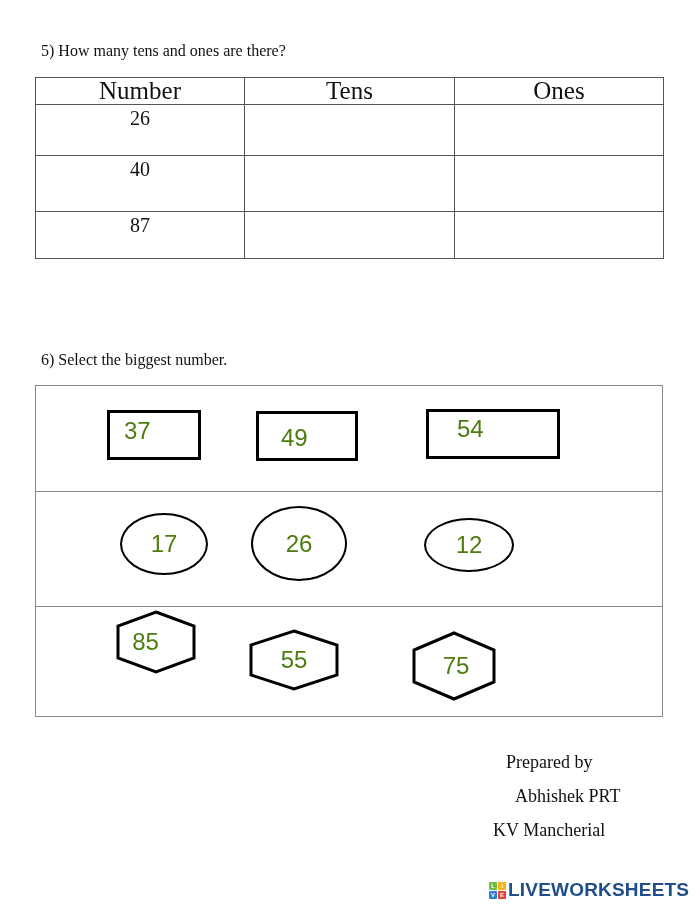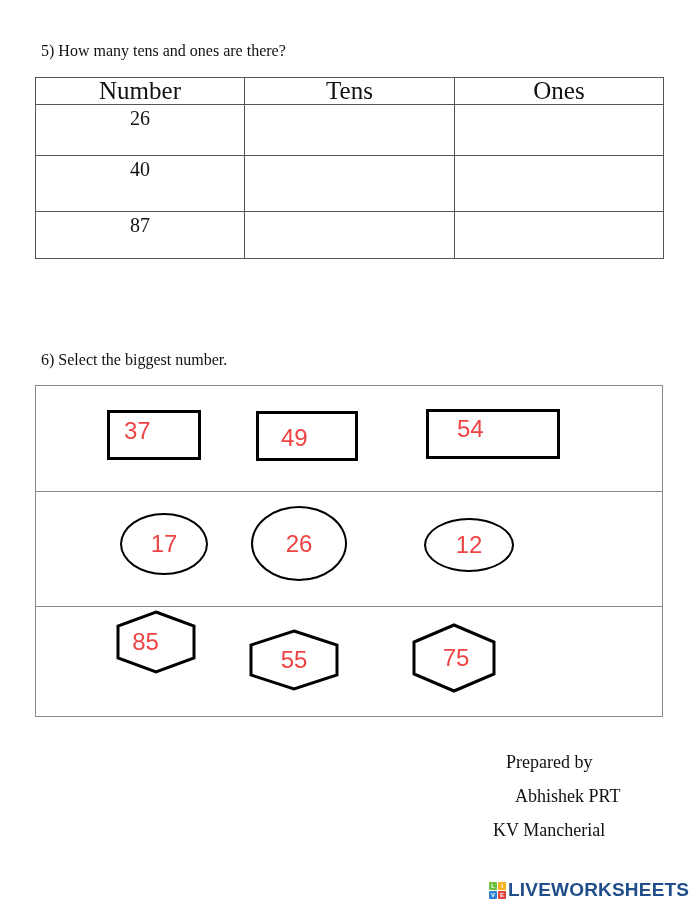--- a/index.html
+++ b/index.html
@@ -14,21 +14,21 @@
          font-weight:normal; font-size:25px; }
   table.tbl th { height:25px; line-height:26px; }
   table.tbl td { font-size:20px; line-height:26px; }
   .c1 { width:208px; } .c2 { width:209px; } .c3 { width:208px; }
 
   .select-box { position:absolute; left:35px; top:385px; width:628px; height:332px;
          border:1px solid #888; box-sizing:border-box; }
   .band { position:absolute; left:0; width:100%; }
   .band.sep { border-top:1px solid #888; }
   .shape { position:absolute; display:flex; align-items:center; justify-content:center;
-         font-family:"Liberation Sans", "DejaVu Sans", sans-serif; font-size:24px; color:#ef4444; cursor:pointer; }
+         font-family:"Liberation Sans", "DejaVu Sans", sans-serif; font-size:24px; color:#4d7c0f; cursor:pointer; }
   .rect { border:3px solid #000; box-sizing:border-box; }
   .oval { border:2.5px solid #000; border-radius:50%; box-sizing:border-box; }
   .hex svg { position:absolute; left:0; top:0; }
   .hex span { position:relative; }
 
   .sig { position:absolute; font-size:18px; }
   #sig1 { left:506px; top:752px; }
   #sig2 { left:493px; top:786px;margin-left:22px; }
   #sig3 { left:493px; top:820px; }
 
@@ -103,21 +103,21 @@
           <polygon points="40,2 78,16 78,48 40,62 2,48 2,16" fill="none" stroke="#000" stroke-width="3"></polygon>
         </svg>
       <span>85</span>
     </div>
     <div class="shape hex" style="left:213px;top:22px;width:90px;height:62px">
       <svg width="90" height="62" viewBox="0 0 90 62">
           <polygon points="45,2 88,16 88,46 45,60 2,46 2,16" fill="none" stroke="#000" stroke-width="3"></polygon>
         </svg>
       <span>55</span>
     </div>
-    <div class="shape hex" style="left:376px;top:16px;width:88px;height:70px">
+    <div class="shape hex" style="left:376px;top:24px;width:88px;height:70px">
       <svg width="84" height="70" viewBox="0 0 84 70">
           <polygon points="42,2 82,19 82,51 42,68 2,51 2,19" fill="none" stroke="#000" stroke-width="3"></polygon>
         </svg>
       <span>75</span>
     </div>
   </div>
 </div>
 
 <div class="sig" id="sig1">Prepared by</div>
 <div class="sig" id="sig2">Abhishek PRT</div>

